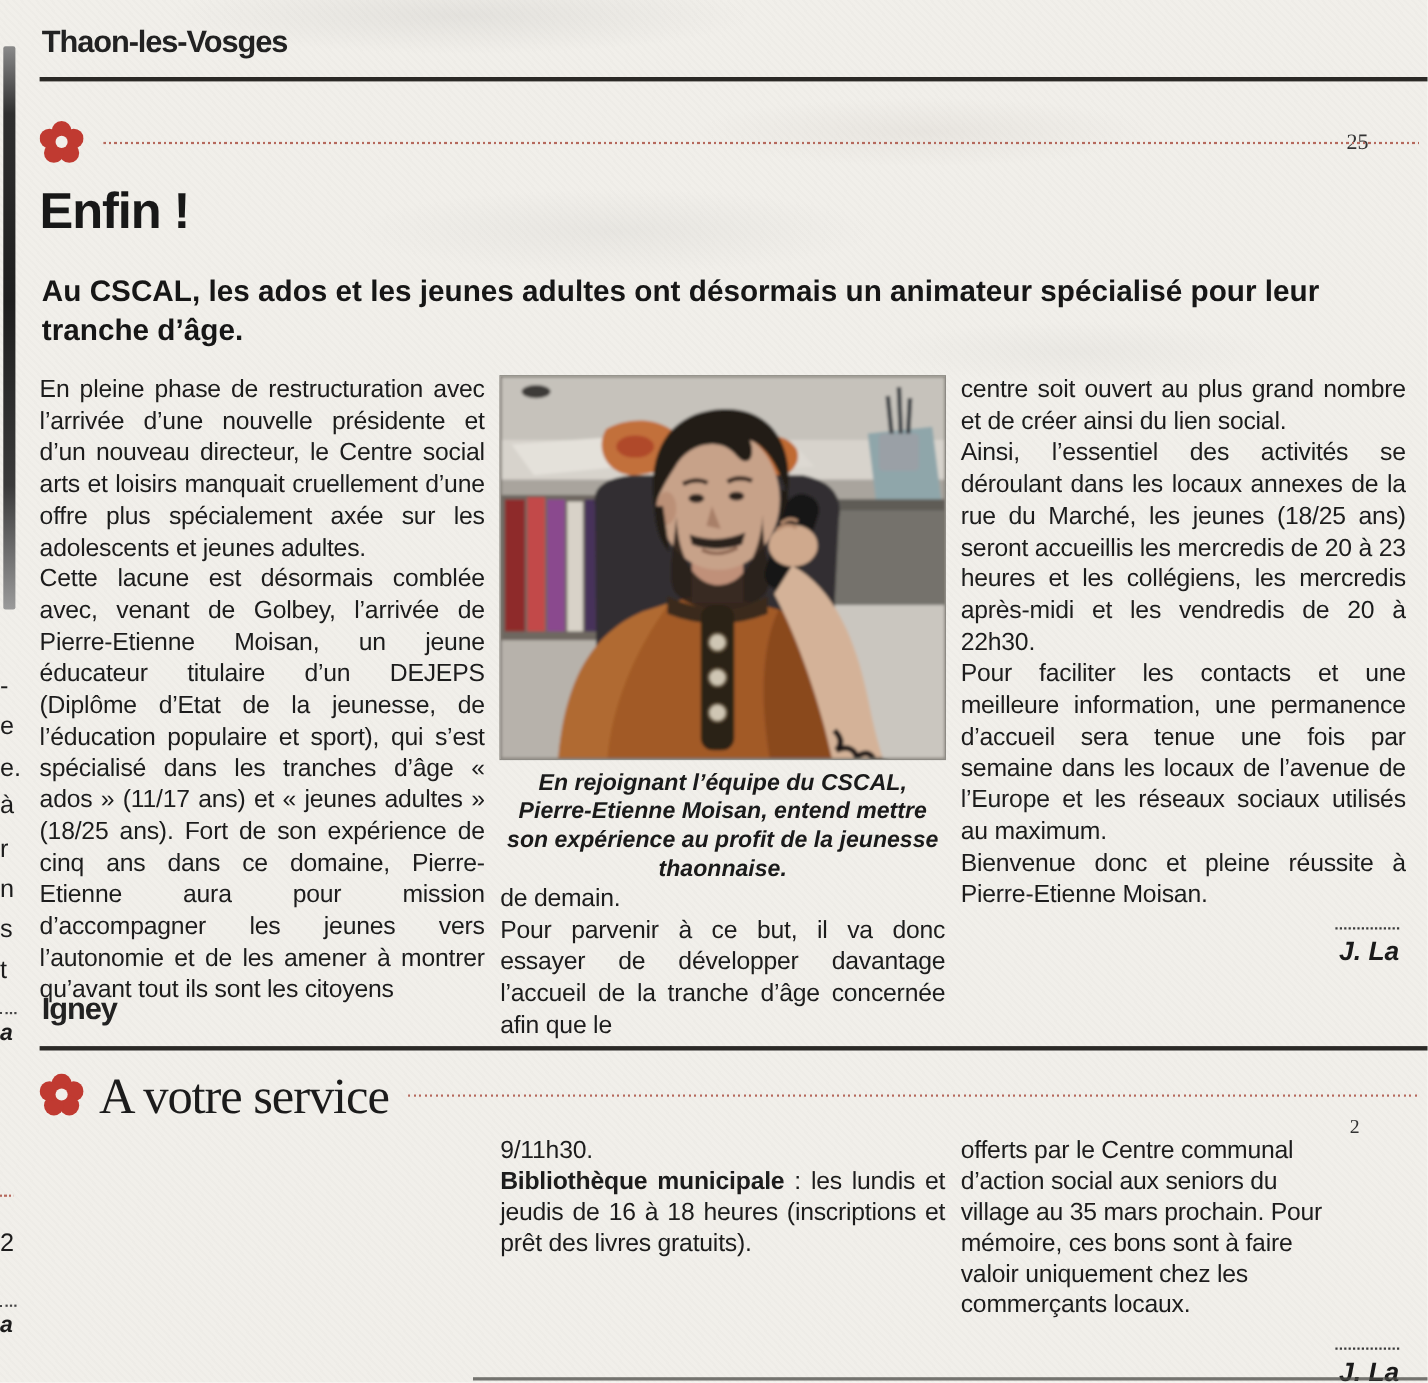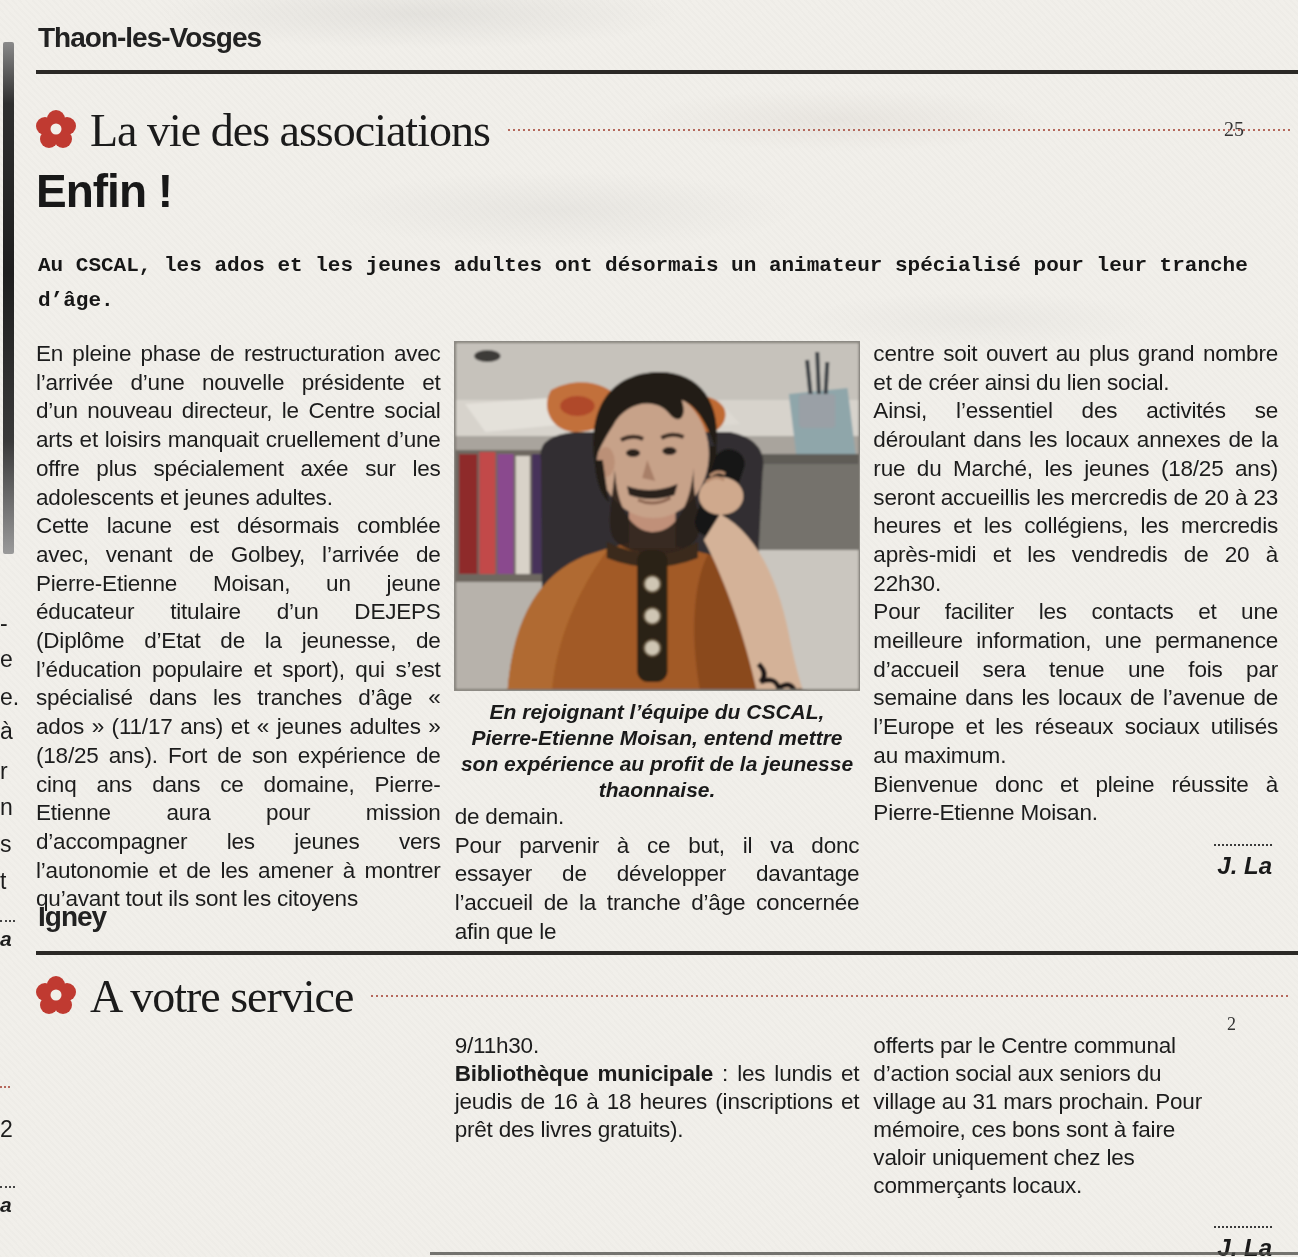--- a/index.html
+++ b/index.html
@@ -33,21 +33,21 @@
   .page-num{position:absolute;font-family:"Liberation Serif",serif;font-size:20px;color:#333;margin-top:24px;}
 
   .section-row{position:absolute;left:36px;right:8px;height:56px;display:flex;align-items:center;}
   .flower{width:40px;height:40px;flex:0 0 auto;}
   .section-title{font-family:"Liberation Serif",serif;font-size:46px;font-weight:400;color:#1b1b1b;
     margin-left:14px;white-space:nowrap;letter-spacing:-1px;}
   .red-line{flex:1;height:2px;margin-left:18px;
     background:repeating-linear-gradient(90deg,#b5685c 0 2px,transparent 2px 5px);}
 
   .headline{position:absolute;left:36px;top:164px;font-size:46px;font-weight:800;letter-spacing:-1px;color:#181818;}
-  .standfirst{position:absolute;left:38px;top:248px;width:1248px;font-size:21px;line-height:35px;font-weight:700;color:#161616;font-family:Liberation Mono, monospace;}
+  .standfirst{position:absolute;left:38px;top:248px;width:1248px;font-size:27px;line-height:35px;font-weight:700;color:#161616;}
 
   
   .cols{position:absolute;left:36px;width:1242px;display:flex;gap:14px;}
   .col{flex:1;min-width:0;}
   .body-text p{margin:0;font-size:22.5px;line-height:28.7px;letter-spacing:-0.2px;text-align:justify;color:#1c1c1c;}
   #article2 .body-text p{line-height:28px;}
   .photo-fig{margin:2px 0 0 0;}
   .photo-frame{width:100%;height:348px;outline:1px solid #8d8a84;background:#b7b2ab;}
   .caption{margin-top:9px;font-size:21px;line-height:26px;font-weight:700;font-style:italic;text-align:center;color:#1a1a1a;}
   .after-photo{margin-top:11px;}
@@ -88,21 +88,20 @@
     <svg class="flower" viewBox="0 0 40 40" aria-hidden="true">
       <g fill="#c03a31">
         <circle cx="20" cy="9" r="9"></circle>
           <circle cx="31" cy="16" r="9"></circle>
           <circle cx="27" cy="29" r="9"></circle>
         <circle cx="13" cy="29" r="9"></circle>
           <circle cx="9" cy="16" r="9"></circle>
       </g>
       <circle cx="20" cy="19" r="5.5" fill="#f1efea"></circle>
     </svg>
-    <span class="section-title">La vie des associations</span>
     <span class="red-line"></span>
   </div>
 
   <div class="headline">Enfin !</div>
   <div class="standfirst">Au CSCAL, les ados et les jeunes adultes ont désormais un animateur spécialisé pour leur tranche d’âge.</div>
 
   <div class="cols" id="article1" style="top:340px">
     <div class="col body-text">
       <p>En pleine phase de restructuration avec l’arrivée d’une nouvelle présidente et d’un nouveau directeur, le Centre social arts et loisirs manquait cruellement d’une offre plus spécialement axée sur les adolescents et jeunes adultes.</p>
       <p>Cette lacune est désormais comblée avec, venant de Golbey, l’arrivée de Pierre-Etienne Moisan, un jeune éducateur titulaire d’un DEJEPS (Diplôme d’Etat de la jeunesse, de l’éducation populaire et sport), qui s’est spécialisé dans les tranches d’âge « ados » (11/17 ans) et « jeunes adultes » (18/25 ans). Fort de son expérience de cinq ans dans ce domaine, Pierre-Etienne aura pour mission d’accompagner les jeunes vers l’autonomie et de les amener à montrer qu’avant tout ils sont les citoyens</p>
@@ -218,21 +217,21 @@
 
   <div class="cols" id="article2" style="top:1032px">
     <div class="col body-text">
     </div>
     <div class="col body-text">
       <p class="entry"><b class="lead"></b><span>9/11h30.</span></p>
       <p class="entry"><b class="lead">Bibliothèque municipale</b><span> : les lundis et jeudis de 16 à 18 heures (inscriptions et prêt des livres gratuits).</span></p>
     </div>
     <div class="col body-text ragged rel">
       <span class="corner-num">2</span>
-      <p>offerts par le Centre communal d’action social aux seniors du village au 31 mars prochain. Pour mémoire, ces bons sont à faire valoir uniquement chez les commerçants locaux.</p>
+      <p>offerts par le Centre communal d’action social aux seniors du village au 35 mars prochain. Pour mémoire, ces bons sont à faire valoir uniquement chez les commerçants locaux.</p>
       <div class="sig" style="margin-top:16px">
         <span class="sig-line"></span>
         <span class="sig-name">J. La</span>
       </div>
     </div>
   </div>
 
   <div class="bottom-rule"></div>
 </div>
 

